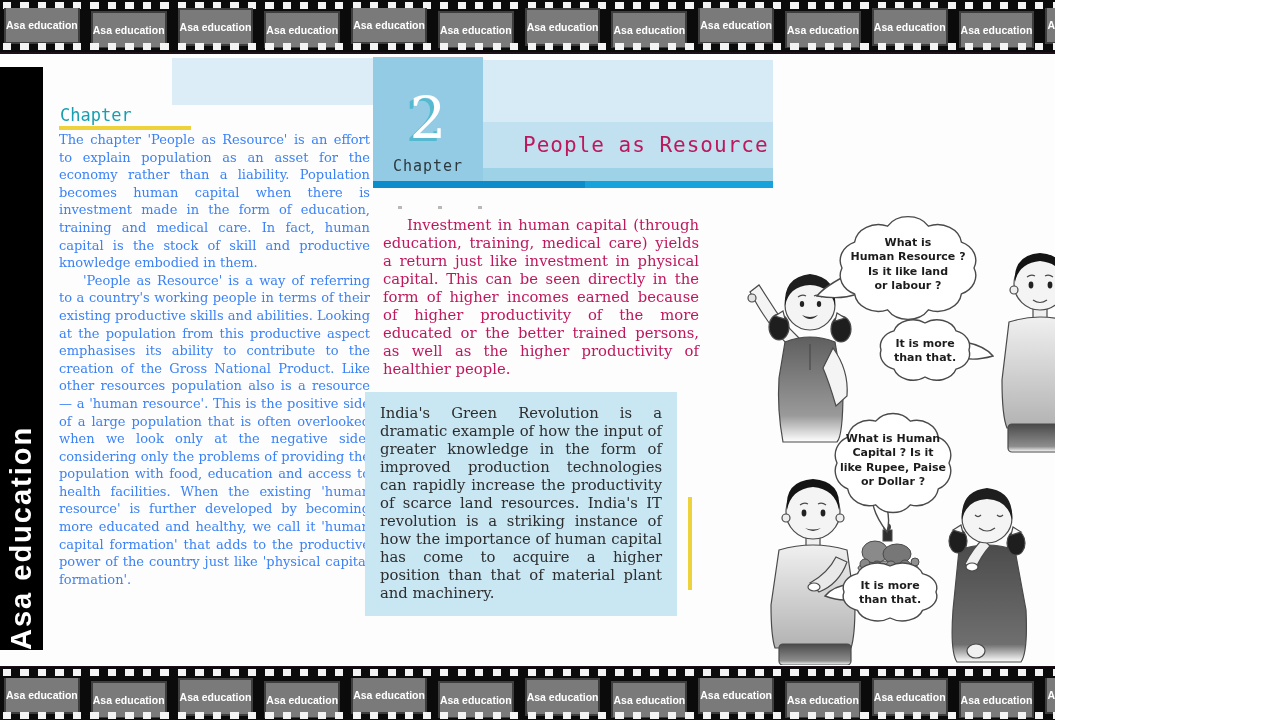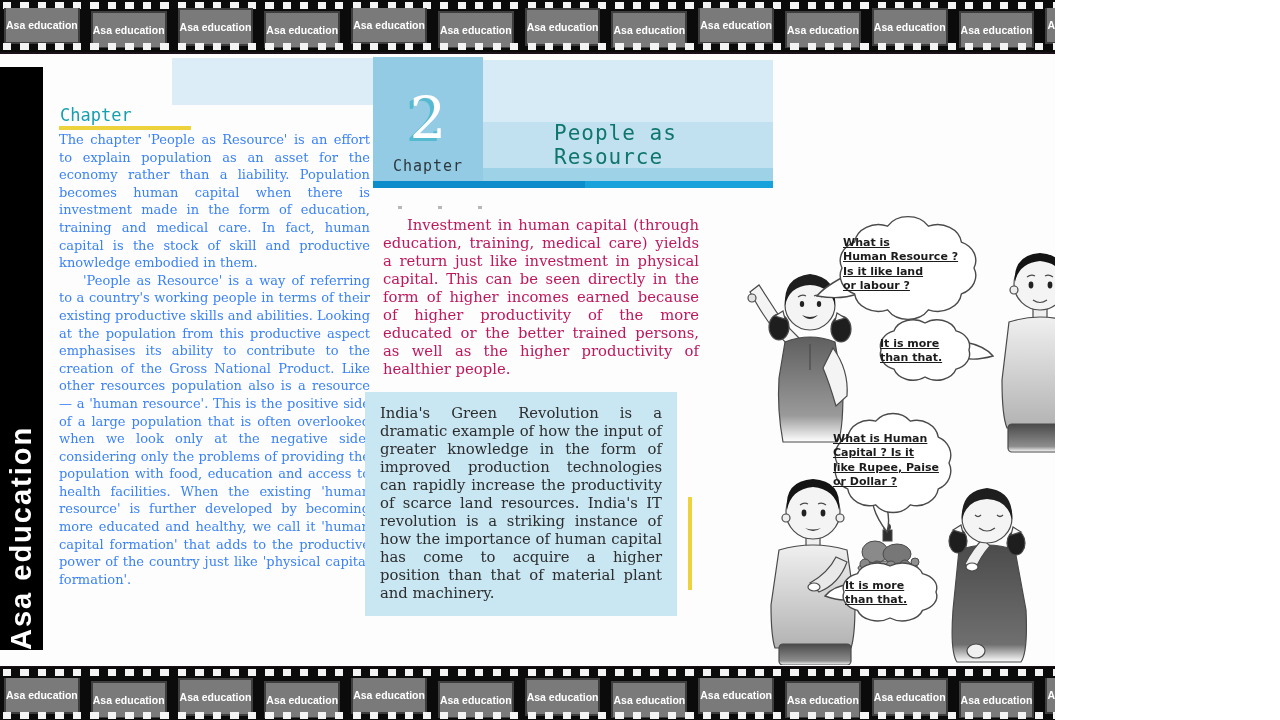--- a/index.html
+++ b/index.html
@@ -32,22 +32,22 @@
 
   
   .pale-band{position:absolute;left:172px;top:58px;width:201px;height:47px;background:#dcedf7;}
   .chapter-box{position:absolute;left:373px;top:57px;width:110px;height:130px;background:#92cbe3;text-align:center;}
   .chapter-num{font:400 58px "DejaVu Serif",serif;line-height:1;color:#ffffff;
                text-shadow:-4px 3px 0 #55b9d0;margin-top:32px;}
   .chapter-word{font:15px "DejaVu Sans Mono",monospace;color:#2c383e;margin-top:10px;letter-spacing:1px;}
   .title-upper{position:absolute;left:483px;top:60px;width:290px;height:62px;background:#d6ebf6;}
   .title-strip{position:absolute;left:483px;top:122px;width:290px;height:46px;background:#c2e1f0;
                display:flex;align-items:center;}
-  .title-strip .title-text{font:21px "DejaVu Sans Mono",monospace;color:#0f766e;
-               letter-spacing:1px;padding-left:23px;margin-left:48px;}
+  .title-strip .title-text{font:21px "DejaVu Sans Mono",monospace;color:#be185d;
+               letter-spacing:1px;padding-left:40px;}
   .title-lower{position:absolute;left:483px;top:168px;width:290px;height:13px;background:#9ed2e6;}
   .header-bar{position:absolute;left:373px;top:181px;width:400px;height:7px;background:#18a2dc;}
   .header-bar-left{position:absolute;left:373px;top:181px;width:212px;height:7px;background:#0d8ccb;}
 
   
   .overview-heading{position:absolute;left:60px;top:105px;font:17px "DejaVu Sans Mono",monospace;color:#169fb0;}
   .overview-underline{position:absolute;left:59px;top:126px;width:132px;height:4px;background:#eed23b;}
   .left-col{position:absolute;left:59px;top:131px;width:311px;font-size:13px;line-height:17.6px;
             text-align:justify;color:#3b82f6;}
   .left-col p{margin:0;}
@@ -60,21 +60,21 @@
            text-align:justify;color:#be185d;}
   .mid-col p{margin:0;text-indent:24px;}
   .info-box{position:absolute;left:365px;top:392px;width:282px;padding:12px 15px 14px;background:#c9e6f3;
             font-size:14.8px;line-height:18px;text-align:justify;color:#2d2d2d;}
   .yellow-bar{position:absolute;left:688px;top:497px;width:4px;height:93px;background:#eed23b;}
 
   
   .cartoon{position:absolute;left:725px;top:210px;width:390px;height:455px;}
   .cartoon svg{position:absolute;left:0;top:0;}
   .bubble-text{position:absolute;font:bold 11px "DejaVu Sans",sans-serif;color:#1c1c1c;
-               white-space:pre-line;line-height:1.3;text-decoration:underline;}
+               text-align:center;white-space:pre-line;line-height:1.3;}
   .bt1{left:118px;top:26px;width:130px;}
   .bt2{left:155px;top:127px;width:90px;}
   .bt3{left:108px;top:222px;width:120px;}
   .bt4{left:120px;top:369px;width:90px;}
 
   
   .cover{position:absolute;left:1113px;top:57px;width:120px;height:139px;overflow:hidden;
          background:linear-gradient(140deg,#b9d28c 0%,#7fae55 30%,#4e7d30 70%,#3c6526 100%);}
   .cover-title{position:relative;font:italic bold 17px "DejaVu Serif",serif;color:#fff;text-align:center;
                margin-top:7px;transform:rotate(-2deg);text-shadow:1px 1px 1px #2c4a18;}

